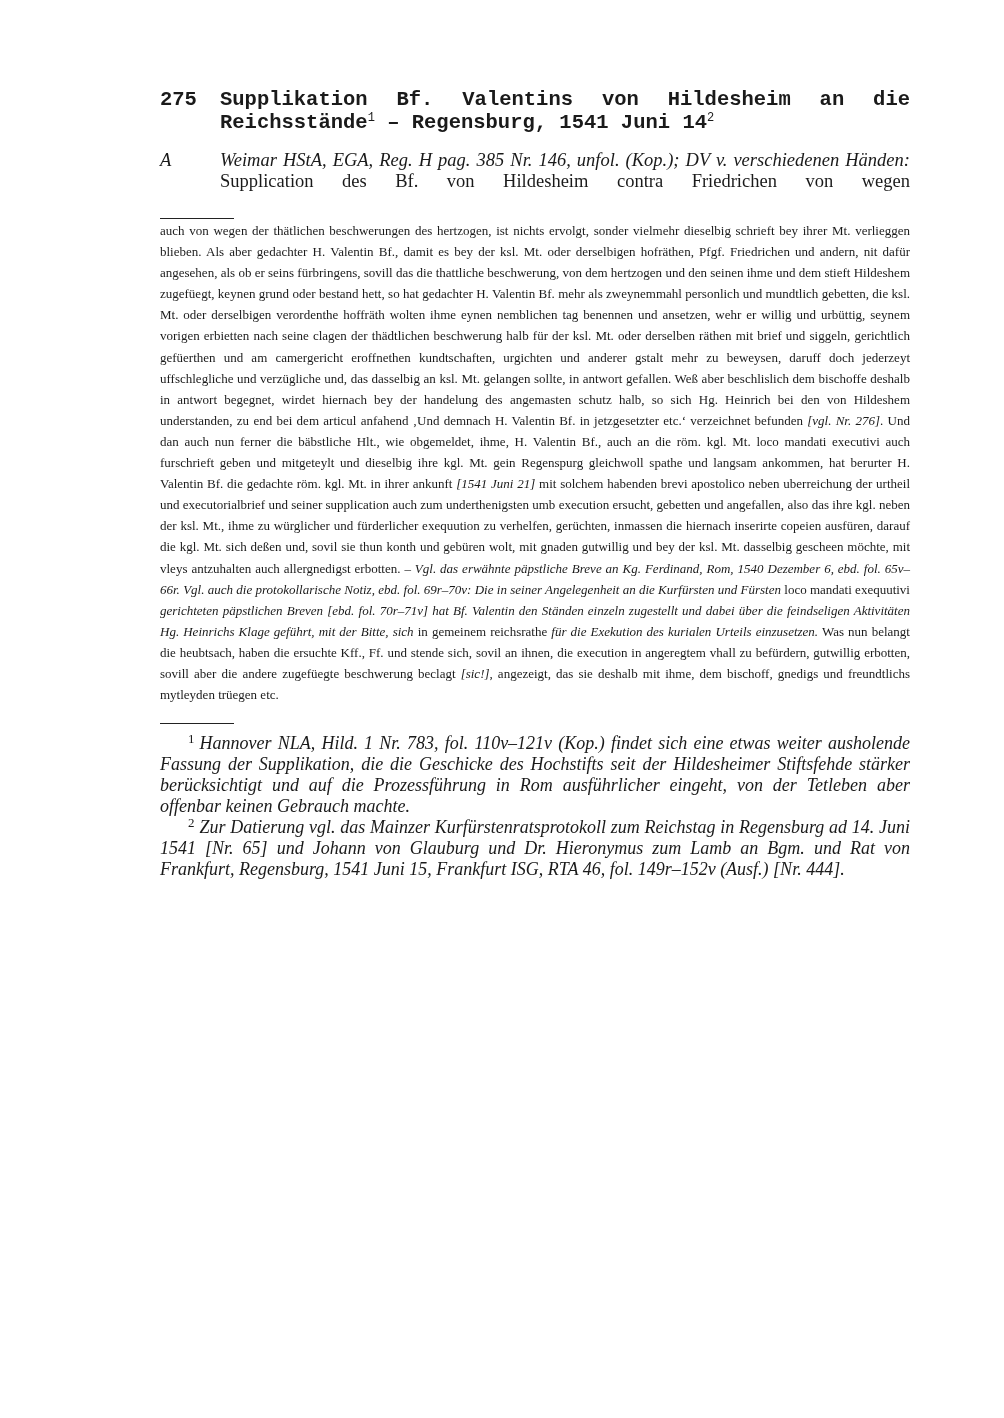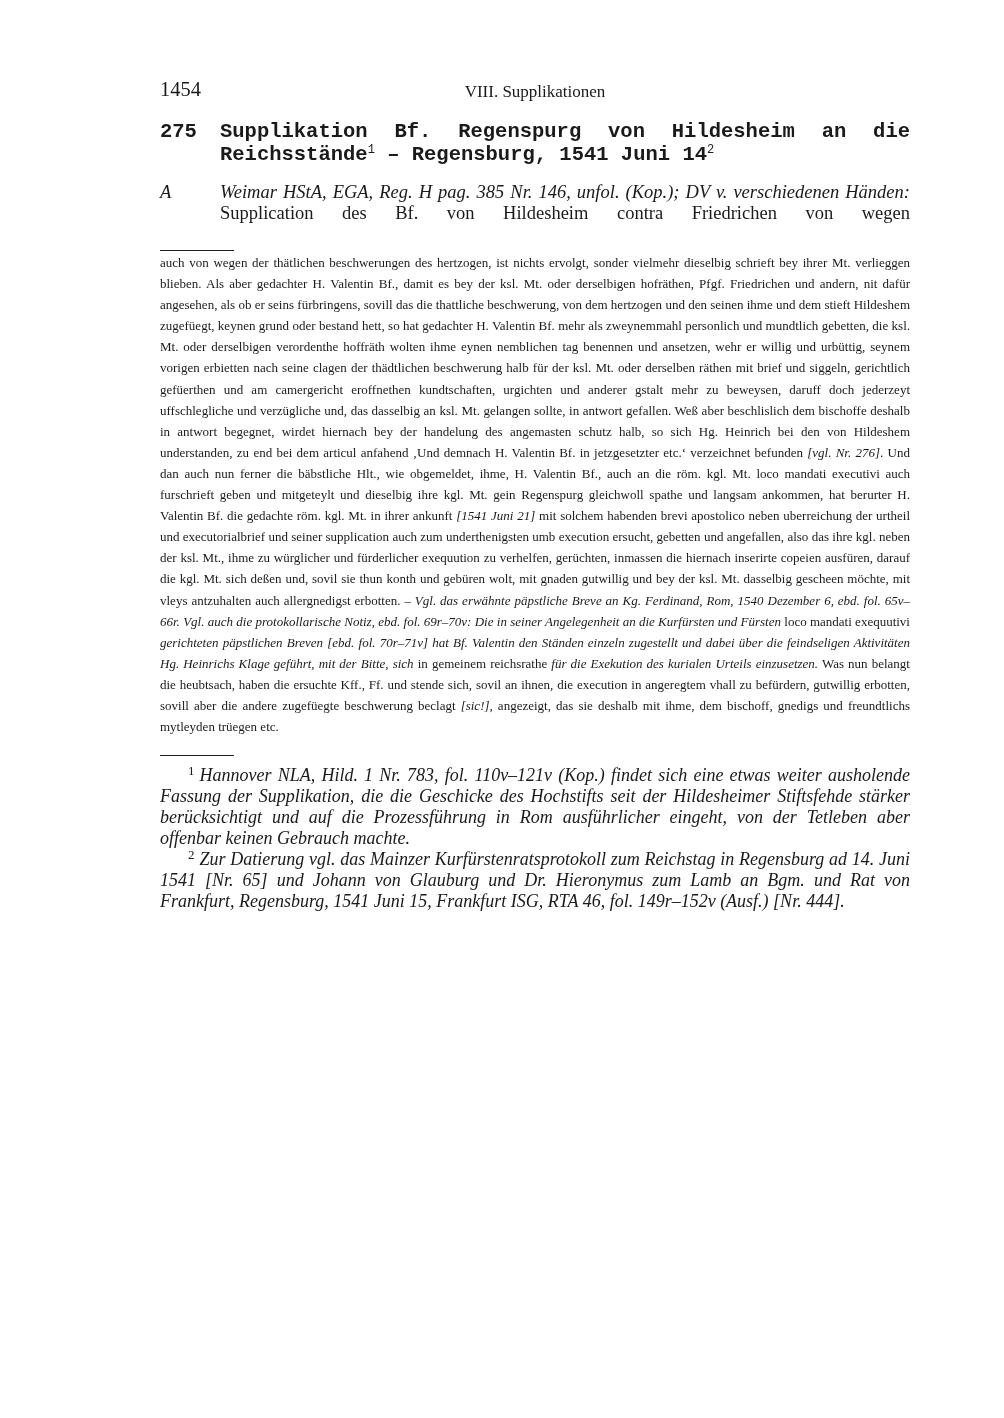--- a/index.html
+++ b/index.html
@@ -26,28 +26,24 @@
   .rule.second { margin-top: 18px; }
   .footnotes { font-size: 18px; line-height: 21px; font-style: italic; text-align: justify; margin-top: 9px; }
   .fn { text-indent: 28px; margin: 0; }
   .fn-mark { font-style: normal; font-size: 13px; vertical-align: 6px; line-height: 0; margin-right: 5px; }
 </style>
 </head>
 <body>
 
 <div class="page">
 
-  <div class="running-head">
-    <span class="page-number">1454</span>
-    <span class="section-title">VIII. Supplikationen</span>
-  </div>
 
   <div class="doc-heading">
     <span class="doc-number">275</span>
-    <div class="doc-title"><span>Supplikation Bf. Regenspurg von Hildesheim an die Reichsstände</span><sup>1</sup><span> – Regensburg, 1541 Juni 14</span><sup>2</sup></div>
+    <div class="doc-title"><span>Supplikation Bf. Valentins von Hildesheim an die Reichsstände</span><sup>1</sup><span> – Regensburg, 1541 Juni 14</span><sup>2</sup></div>
   </div>
 
   <div class="source">
     <span class="source-siglum">A</span>
     <div class="source-text"><i>Weimar HStA, EGA, Reg. H pag. 385 Nr. 146, unfol. (Kop.); DV v. verschiedenen Händen:</i><span> Supplication des Bf. von Hildesheim contra Friedrichen von wegen</span></div>
   </div>
 
   <div class="rule first"></div>
 
   <div class="body-text"><span>auch von wegen der thätlichen beschwerungen des hertzogen, ist nichts ervolgt, sonder vielmehr dieselbig schrieft bey ihrer Mt. verlieggen blieben. Als aber gedachter H. Valentin Bf., damit es bey der ksl. Mt. oder derselbigen hofräthen, Pfgf. Friedrichen und andern, nit dafür angesehen, als ob er seins fürbringens, sovill das die thattliche beschwerung, von dem hertzogen und den seinen ihme und dem stieft Hildeshem zugefüegt, keynen grund oder bestand hett, so hat gedachter H. Valentin Bf. mehr als zweynemmahl personlich und mundtlich gebetten, die ksl. Mt. oder derselbigen verordenthe hoffräth wolten ihme eynen nemblichen tag benennen und ansetzen, wehr er willig und urbüttig, seynem vorigen erbietten nach seine clagen der thädtlichen beschwerung halb für der ksl. Mt. oder derselben räthen mit brief und siggeln, gerichtlich gefüerthen und am camergericht eroffnethen kundtschaften, urgichten und anderer gstalt mehr zu beweysen, daruff doch jederzeyt uffschlegliche und verzügliche und, das dasselbig an ksl. Mt. gelangen sollte, in antwort gefallen. Weß aber beschlislich dem bischoffe deshalb in antwort begegnet, wirdet hiernach bey der handelung des angemasten schutz halb, so sich Hg. Heinrich bei den von Hildeshem understanden, zu end bei dem articul anfahend ‚Und demnach H. Valentin Bf. in jetzgesetzter etc.‘ verzeichnet befunden </span><i>[vgl. Nr. 276]</i><span>. Und dan auch nun ferner die bäbstliche Hlt., wie obgemeldet, ihme, H. Valentin Bf., auch an die röm. kgl. Mt. loco mandati executivi auch furschrieft geben und mitgeteylt und dieselbig ihre kgl. Mt. gein Regenspurg gleichwoll spathe und langsam ankommen, hat berurter H. Valentin Bf. die gedachte röm. kgl. Mt. in ihrer ankunft </span><i>[1541 Juni 21]</i><span> mit solchem habenden brevi apostolico neben uberreichung der urtheil und executorialbrief und seiner supplication auch zum underthenigsten umb execution ersucht, gebetten und angefallen, also das ihre kgl. neben der ksl. Mt., ihme zu würglicher und fürderlicher exequution zu verhelfen, gerüchten, inmassen die hiernach inserirte copeien ausfüren, darauf die kgl. Mt. sich deßen und, sovil sie thun konth und gebüren wolt, mit gnaden gutwillig und bey der ksl. Mt. dasselbig gescheen möchte, mit vleys antzuhalten auch allergnedigst erbotten. </span><i>– Vgl. das erwähnte päpstliche Breve an Kg. Ferdinand, Rom, 1540 Dezember 6, ebd. fol. 65v–66r. Vgl. auch die protokollarische Notiz, ebd. fol. 69r–70v: Die in seiner Angelegenheit an die Kurfürsten und Fürsten</i><span> loco mandati exequutivi </span><i>gerichteten päpstlichen Breven [ebd. fol. 70r–71v] hat Bf. Valentin den Ständen einzeln zugestellt und dabei über die feindseligen Aktivitäten Hg. Heinrichs Klage geführt, mit der Bitte, sich</i><span> in gemeinem reichsrathe </span><i>für die Exekution des kurialen Urteils einzusetzen.</i><span> Was nun belangt die heubtsach, haben die ersuchte Kff., Ff. und stende sich, sovil an ihnen, die execution in angeregtem vhall zu befürdern, gutwillig erbotten, sovill aber die andere zugefüegte beschwerung beclagt </span><i>[sic!]</i><span>, angezeigt, das sie deshalb mit ihme, dem bischoff, gnedigs und freundtlichs mytleyden trüegen etc.</span></div>

